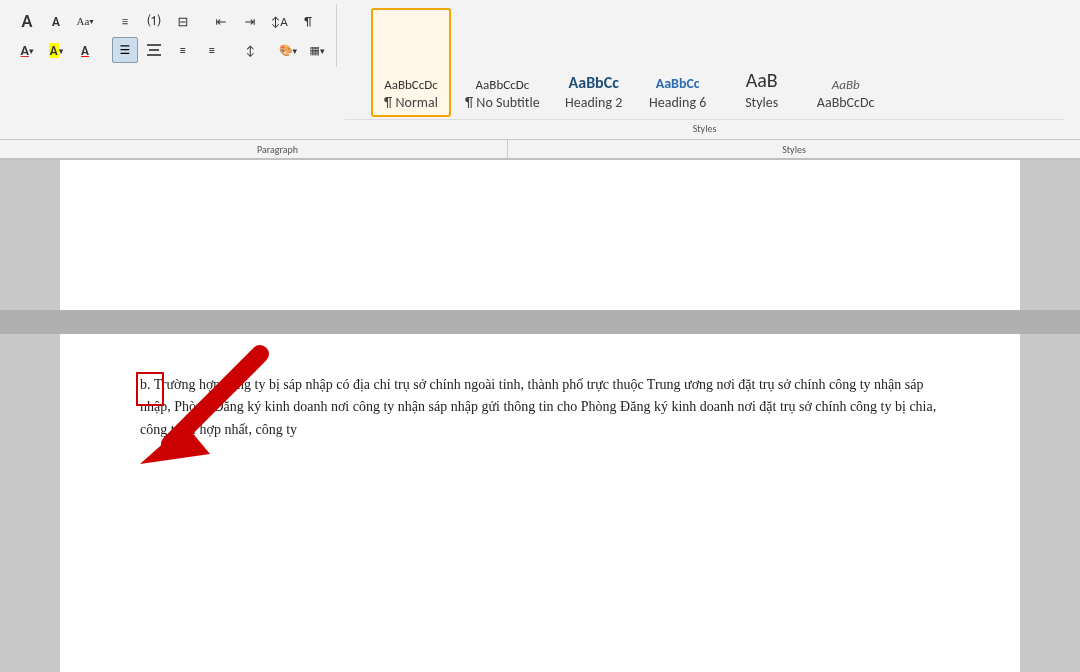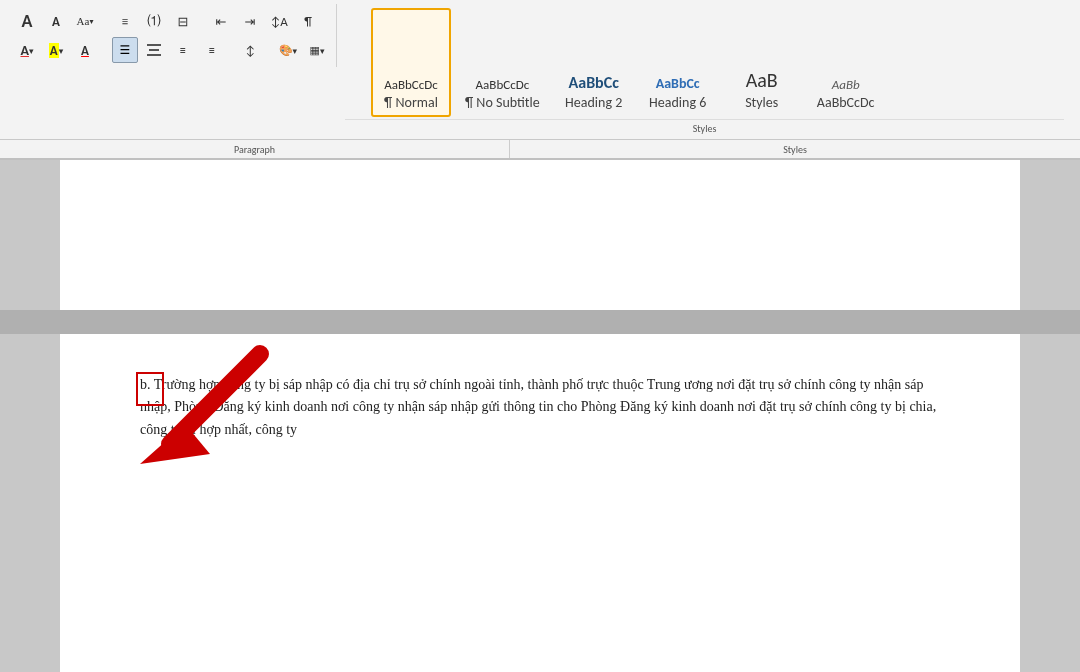--- a/index.html
+++ b/index.html
@@ -273,21 +273,21 @@
         </div>
         <span class="style-label">AaBbCcDc</span>
       </div>
     </div>
     <div class="styles-section-label">Styles</div>
   </div>
 
 </div>
 
 <div style="background:#f3f3f3;border-bottom:2px solid #c0c0c0;height:20px;display:flex;align-items:center;">
-  <div style="width:510px;text-align:right;font-size:10px;color:#555;border-right:1px solid #ccc;height:100%;display:flex;align-items:center;justify-content:center;">Paragraph</div>
+  <div style="width:460px;text-align:right;font-size:10px;color:#555;border-right:1px solid #ccc;height:100%;display:flex;align-items:center;justify-content:center;margin-left:48px;">Paragraph</div>
   <div style="flex:1;text-align:center;font-size:10px;color:#555;height:100%;display:flex;align-items:center;justify-content:center;">Styles</div>
 </div>
 
 <div class="document-area">
 
   <div style="background:#c8c8c8;flex:1;display:flex;flex-direction:column;position:relative;">
     <div style="background:white;width:960px;margin:0 auto;height:150px;"></div>
 
     <div style="background:#b0b0b0;height:24px;width:100%;display:flex;align-items:center;justify-content:center;"></div>
 

